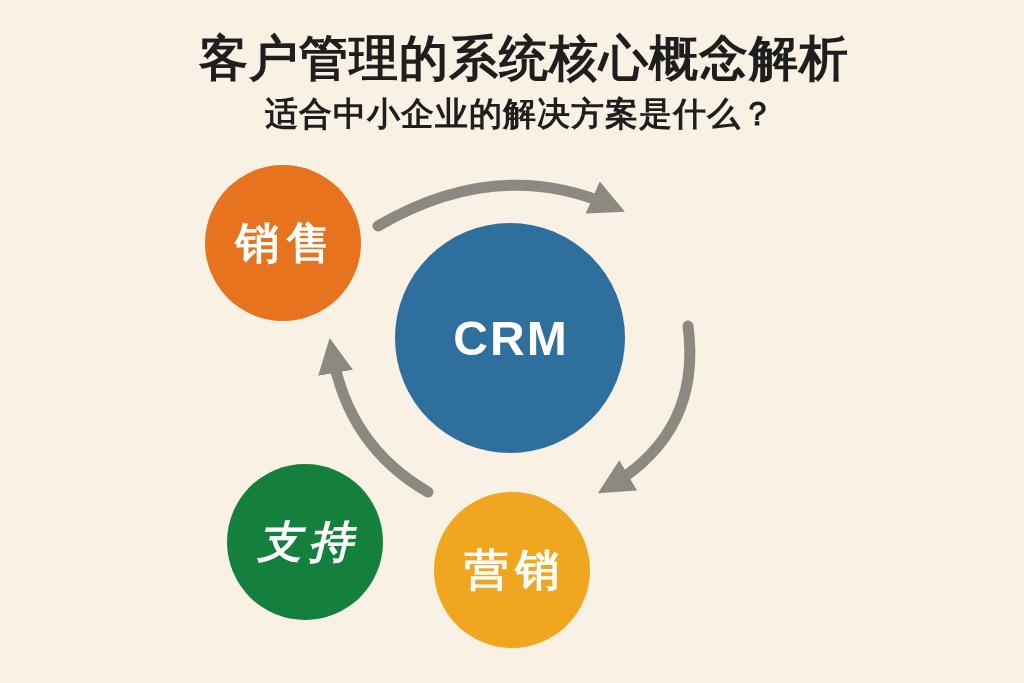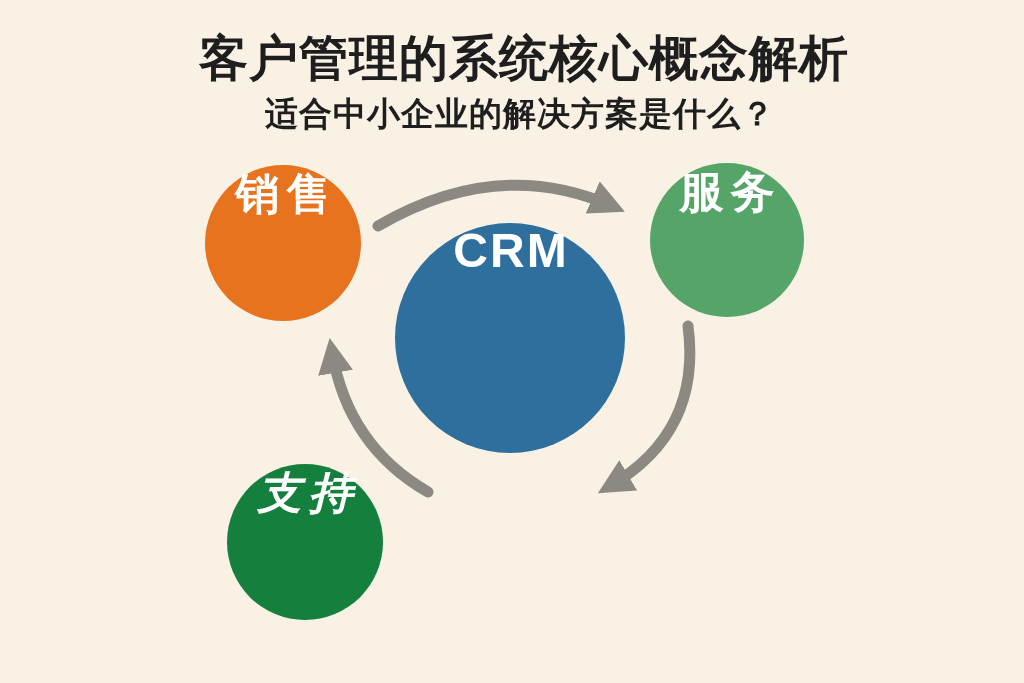--- a/index.html
+++ b/index.html
@@ -44,20 +44,21 @@
     top: 0;
     left: 0;
     width: 1024px;
     height: 683px;
     pointer-events: none;
   }
   .node {
     position: absolute;
     border-radius: 50%;
     display: flex;
+    align-items: center;
     justify-content: center;
     color: #FFFFFF;
     font-weight: bold;
   }
   .node .node-label {
     font-size: 44px;
     letter-spacing: 7px;
     margin-right: -7px; 
     white-space: nowrap;
   }
@@ -124,22 +125,22 @@
   </svg>
 
   <div class="node node-center">
     <span class="node-label">CRM</span>
   </div>
 
   <div class="node node-sales">
     <span class="node-label">销售</span>
   </div>
 
-  <div class="node node-service">
-    <span class="node-label">服务</span>
-  </div>
 
   <div class="node node-support">
     <span class="node-label">支持</span>
   </div>
 
+  <div class="node node-marketing">
+    <span class="node-label">营销</span>
+  </div>
 
 </div>
 
 </body></html>

